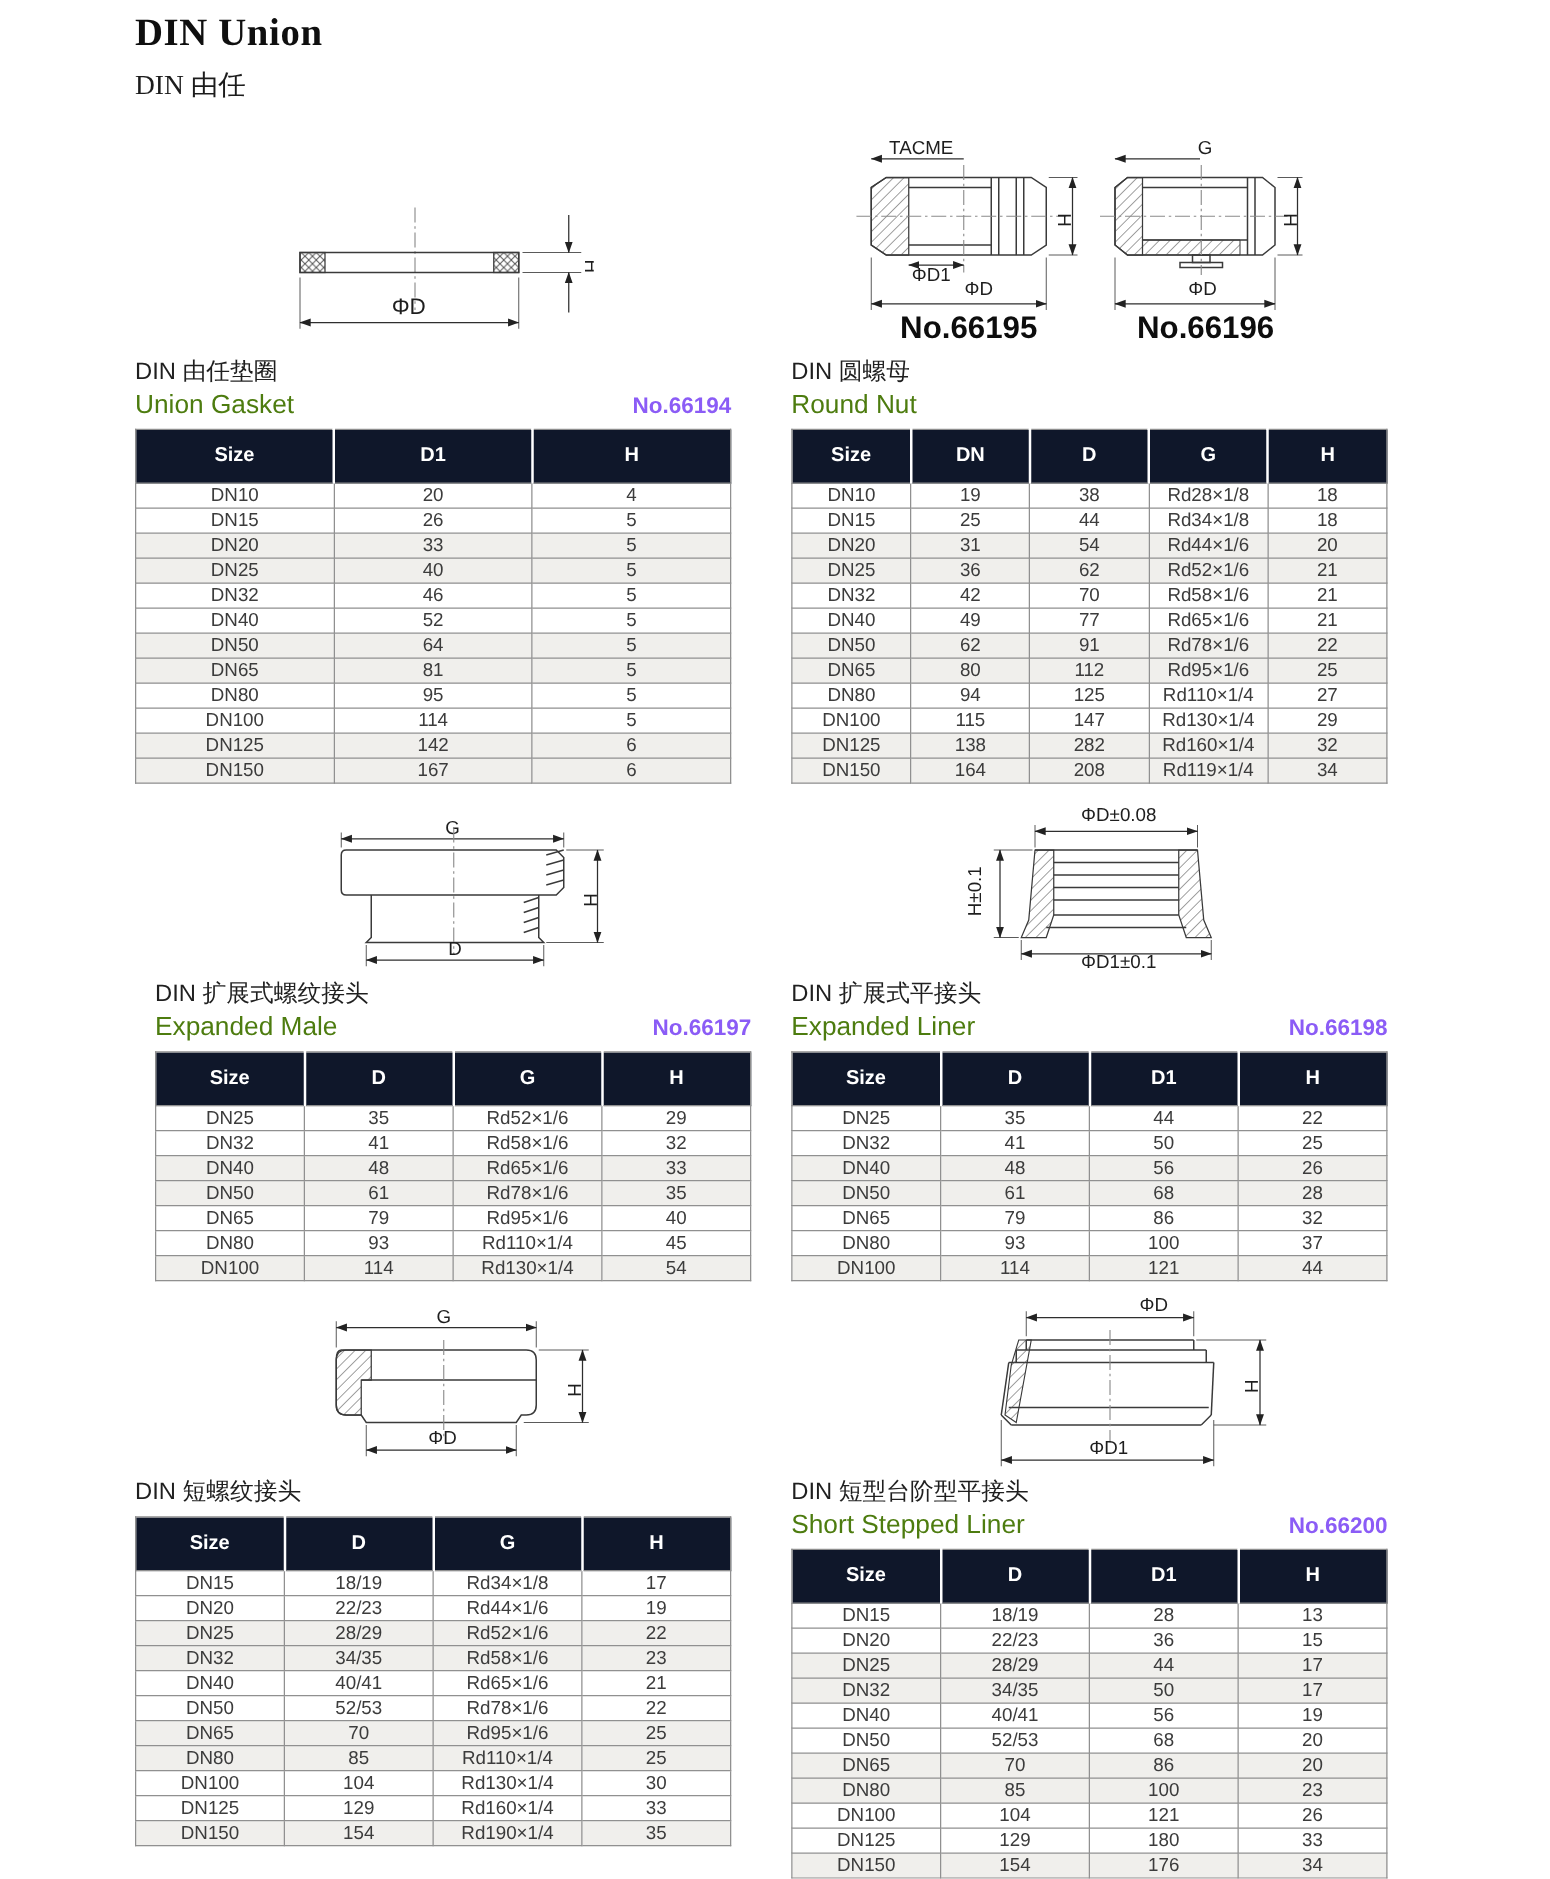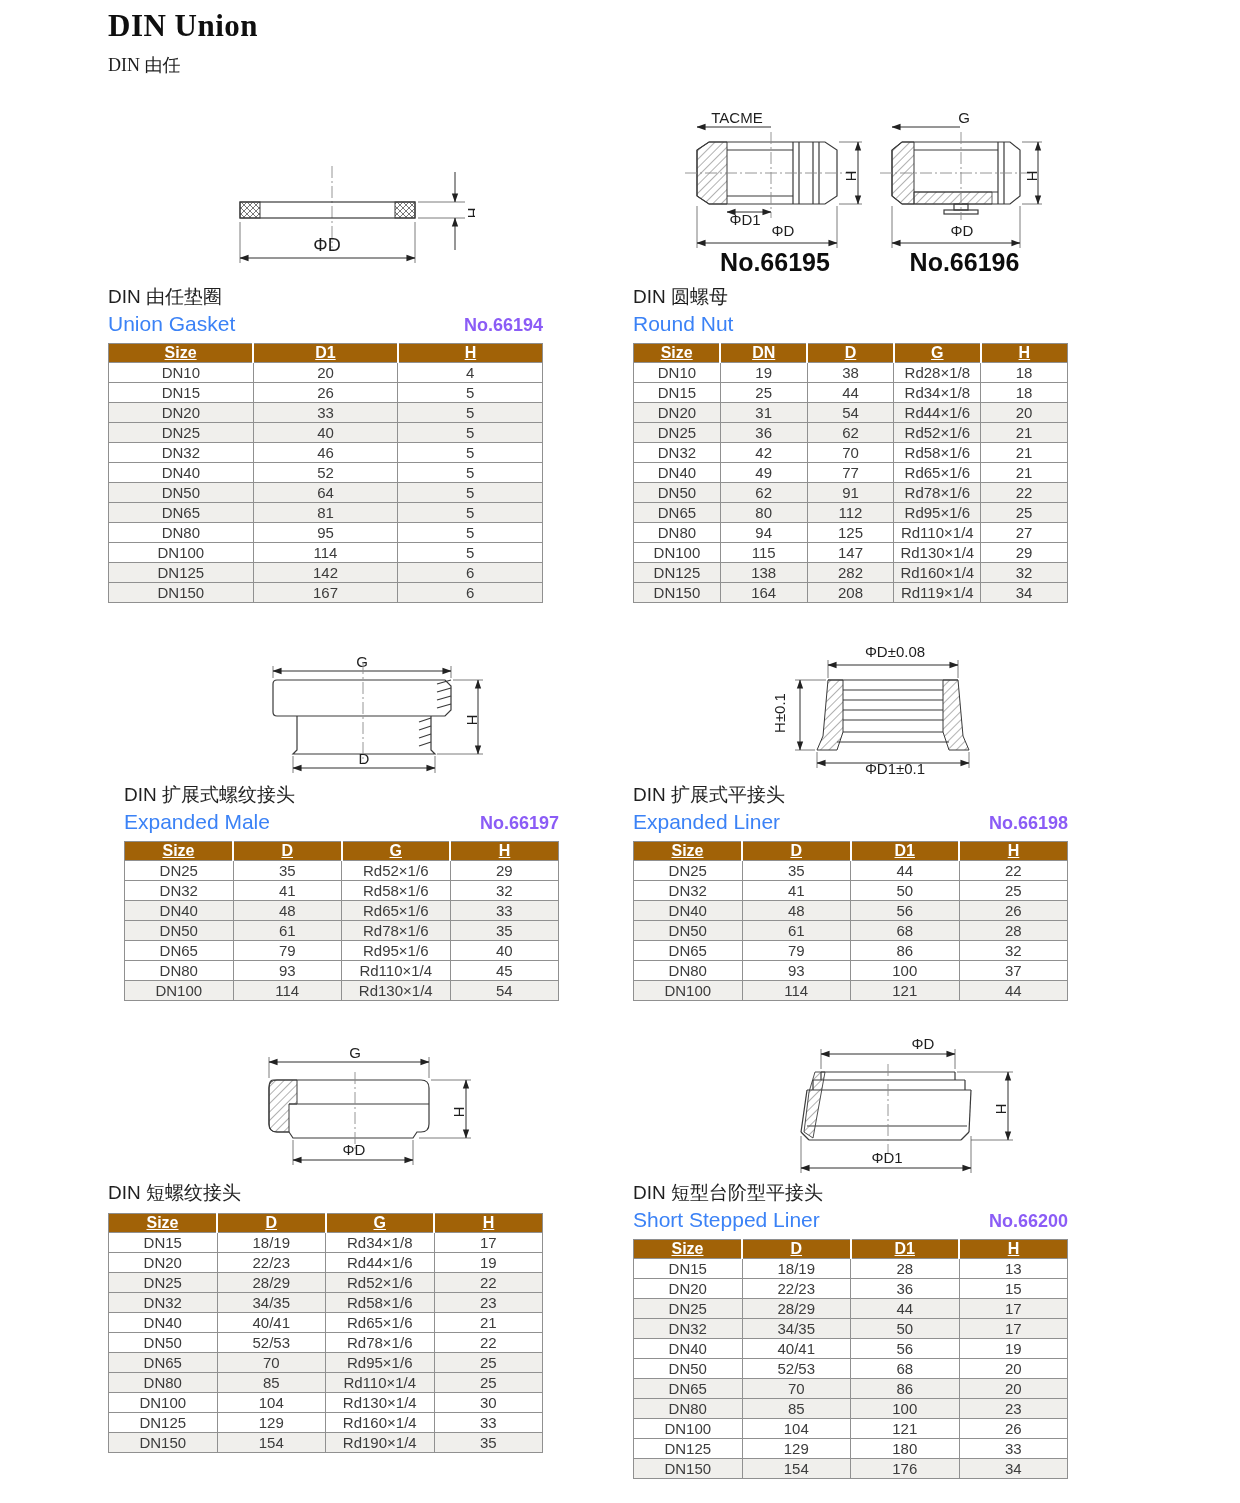--- a/index.html
+++ b/index.html
@@ -2,30 +2,30 @@
 <html><head>
 <meta charset="utf-8">
 <style>
   * { margin:0; padding:0; box-sizing:border-box; }
   html,body { background:#ffffff; }
   body { font-family:"Liberation Sans","DejaVu Sans",sans-serif; }
   #page { position:relative; width:1240px; height:1503px; background:#fff; overflow:hidden; color:#1a1a1a; }
 
   .abs { position:absolute; }
   .page-title { font-size:31px; font-weight:800; letter-spacing:.5px; color:#0f0f0f; }
-  .page-subtitle { font-size:18px; margin-top:9px; color:#1c1c1c; font-weight:400; }
-
-  .section { position:absolute; width:435px; }
+  .page-subtitle { font-size:22px; margin-top:9px; color:#1c1c1c; font-weight:400; }
+
+  .section { position:absolute; width:477px; }
   .sec-zh { font-size:19px; color:#1f1f1f; }
   .sec-row { display:flex; justify-content:space-between; align-items:baseline; margin-top:2px; }
-  .sec-en { font-size:21px; color:#3b82f6; }
+  .sec-en { font-size:21px; color:#4d7c0f; }
   .sec-no { font-size:18px; font-weight:700; color:#8b5cf6; }
 
   table.dim-table { width:100%; border-collapse:collapse; table-layout:fixed; margin-top:7px; border:1px solid #8e8e8e; }
-  .dim-table th { background:#a16207; color:#fff; font-size:16px; font-weight:700; padding:0 2px; border-left:2px solid #fff;text-decoration:underline; }
+  .dim-table th { background:#0f172a; color:#fff; font-size:16px; font-weight:700; padding:12px 2px; border-left:2px solid #fff; }
   .dim-table th:first-child { border-left:none; }
   .dim-table td { font-size:15px; color:#3c3c3c; text-align:center; padding:2px 3px; line-height:15px; height:20px; border:1px solid #909090; background:#fff; }
   .dim-table tbody tr:nth-child(4n+3) td,
   .dim-table tbody tr:nth-child(4n+4) td { background:#f0efec; }
 
   .drawing { position:absolute; }
   .nut-caption { position:absolute; font-size:25px; font-weight:800; color:#0d0d0d; text-align:center; }
 
   svg .ln  { stroke:#3a3a3a; stroke-width:1.2; fill:none; }
   svg .cl  { stroke:#8a8a8a; stroke-width:.9; stroke-dasharray:12 3 2 3; fill:none; }

